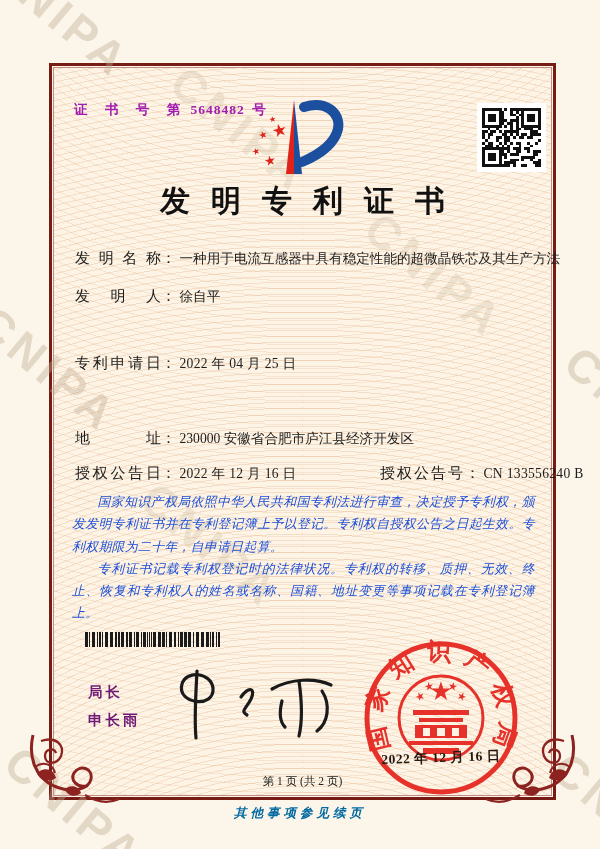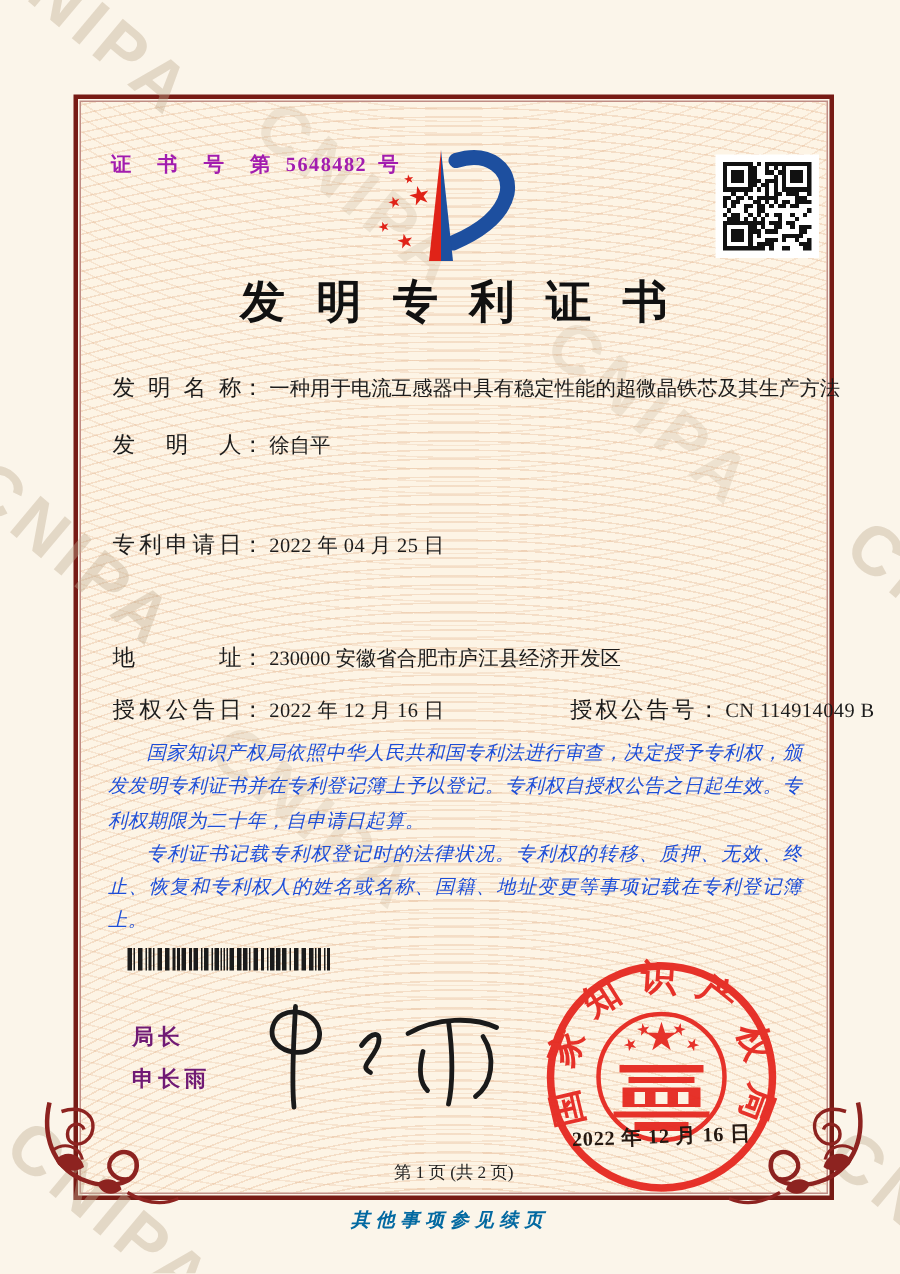--- a/index.html
+++ b/index.html
@@ -400,21 +400,21 @@
     </div>
     <div class="row" style="top:429px;">
       <span class="lbl">地 址</span><span class="colon">：</span>
       <span class="val cn">230000 安徽省合肥市庐江县经济开发区</span>
     </div>
     <div class="row" style="top:464px;">
       <span class="lbl">授权公告日</span><span class="colon">：</span>
       <span class="val">2022 年 12 月 16 日</span>
       <span class="row2">
         <span style="letter-spacing:2px;font-size:15px;margin-top:39px;">授权公告号</span><span class="colon">：</span>
-        <span class="val">CN 114914049 B</span>
+        <span class="val">CN 133556240 B</span>
       </span>
     </div>
 
     <div class="abs paras">
       <p>国家知识产权局依照中华人民共和国专利法进行审查，决定授予专利权，颁发发明专利证书并在专利登记簿上予以登记。专利权自授权公告之日起生效。专利权期限为二十年，自申请日起算。</p>
       <p>专利证书记载专利权登记时的法律状况。专利权的转移、质押、无效、终止、恢复和专利权人的姓名或名称、国籍、地址变更等事项记载在专利登记簿上。</p>
     </div>
 
     <div class="abs barcode" id="barcode">
         <i class="b" style="width:3px"></i>

